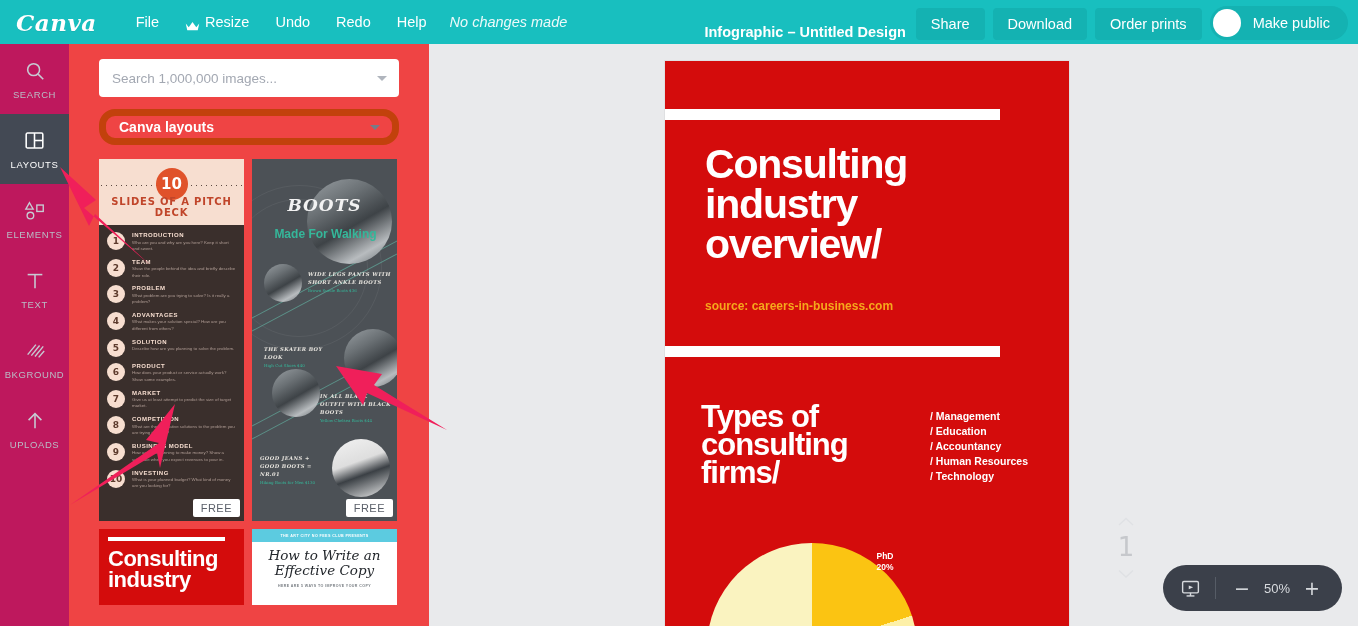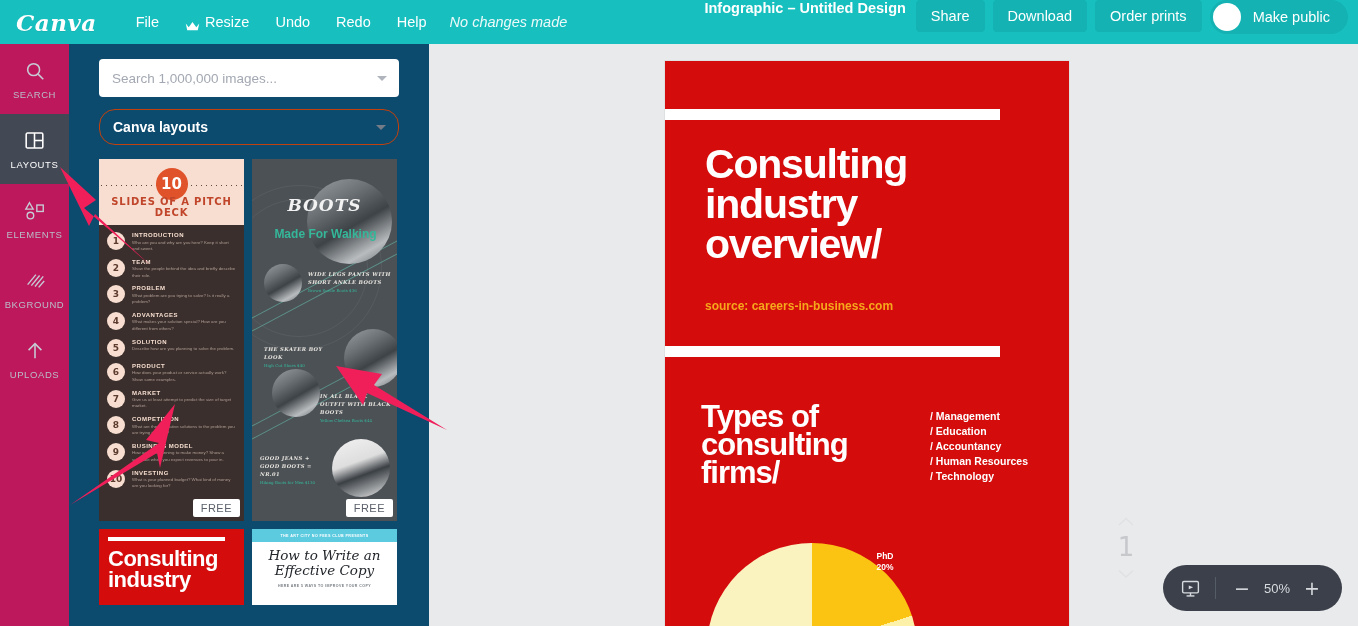--- a/index.html
+++ b/index.html
@@ -37,21 +37,21 @@
   }
   .menu-item.with-icon { display: flex; align-items: flex-end; gap: 5px; }
   .crown { width: 15px; height: 11px; display: inline-block; }
   .status-text {
     font-size: 14.5px; font-style: italic;
     color: rgba(255,255,255,.92);
     margin-left: 10px; white-space: nowrap;
   }
   .topbar-right {
     position: absolute; right: 0; top: 0; height: 40px;
-    display: flex; align-items: flex-start;
+    display: flex; align-items: flex-end;
   }
   .doc-title {
     font-size: 14.5px; font-weight: bold;
     color: #ffffff; white-space: nowrap;
     margin-right: 10px;
   }
   .tb-btn {
     font-size: 14.5px; color: #ffffff;
     background: #14b2b2;
     border: none; border-radius: 4px;
@@ -90,21 +90,21 @@
     font-size: 9.5px; letter-spacing: 0.6px;
     color: inherit; text-transform: uppercase;
   }
   .rail-item.active .rail-label { color: #ffffff; }
   .rail-icon { height: 24px; display: flex; align-items: center; justify-content: center; }
 
   
   .panel {
     position: absolute; top: 44px; left: 69px;
     width: 360px; height: 582px;
-    background: #0c4a6e;
+    background: #ef4444;
     overflow: hidden; z-index: 20;
   }
   .search-wrap { padding: 15px 30px 0 30px; }
   .search-box {
     position: relative;
     background: #ffffff; border-radius: 4px;
     height: 38px; display: flex; align-items: center;
     padding: 0 30px 0 13px;
   }
   .search-input {
@@ -118,21 +118,21 @@
     position: absolute; right: 12px; top: 50%;
     margin-top: -2px;
     width: 0; height: 0;
     border-left: 5px solid transparent;
     border-right: 5px solid transparent;
     border-top: 5px solid #b0b5bd;
   }
   .select-box {
     position: relative;
     margin: 12px 0 0 0;
-    height: 36px; border: 1px solid #c2410c;
+    height: 36px; border: 7px solid #c2410c;
     border-radius: 16px;
     display: flex; align-items: center;
     padding: 0 30px 0 13px;
     cursor: pointer;
   }
   .select-label { font-size: 14px; color: #ffffff; font-weight: bold; }
   .select-box .caret { border-top-color: #767c87; }
 
   .grid {
     margin-top: 14px;
@@ -389,20 +389,29 @@
       <span class="rail-icon">
         <svg width="24" height="22" viewBox="0 0 26 24" fill="none" stroke="#c7cbd3" stroke-width="1.5">
           <path d="M7 3 L11 10 L3 10 Z"></path>
           <rect x="15" y="5.5" width="7" height="7"></rect>
           <circle cx="8" cy="17" r="3.6"></circle>
         </svg>
       </span>
       <span class="rail-label">ELEMENTS</span>
     </div>
 
+    <div class="rail-item">
+      <span class="rail-icon">
+        <svg width="22" height="22" viewBox="0 0 24 24" fill="none" stroke="#c7cbd3" stroke-width="1.7">
+          <line x1="4" y1="5" x2="20" y2="5"></line>
+            <line x1="12" y1="5" x2="12" y2="20"></line>
+        </svg>
+      </span>
+      <span class="rail-label">TEXT</span>
+    </div>
 
     <div class="rail-item">
       <span class="rail-icon">
         <svg width="22" height="22" viewBox="0 0 24 24" stroke="#c7cbd3" stroke-width="1.5">
           <line x1="4" y1="16" x2="13" y2="5"></line>
             <line x1="8" y1="17" x2="17" y2="6"></line>
           <line x1="12" y1="18" x2="21" y2="7"></line>
             <line x1="16" y1="19" x2="22" y2="12"></line>
         </svg>
       </span>

